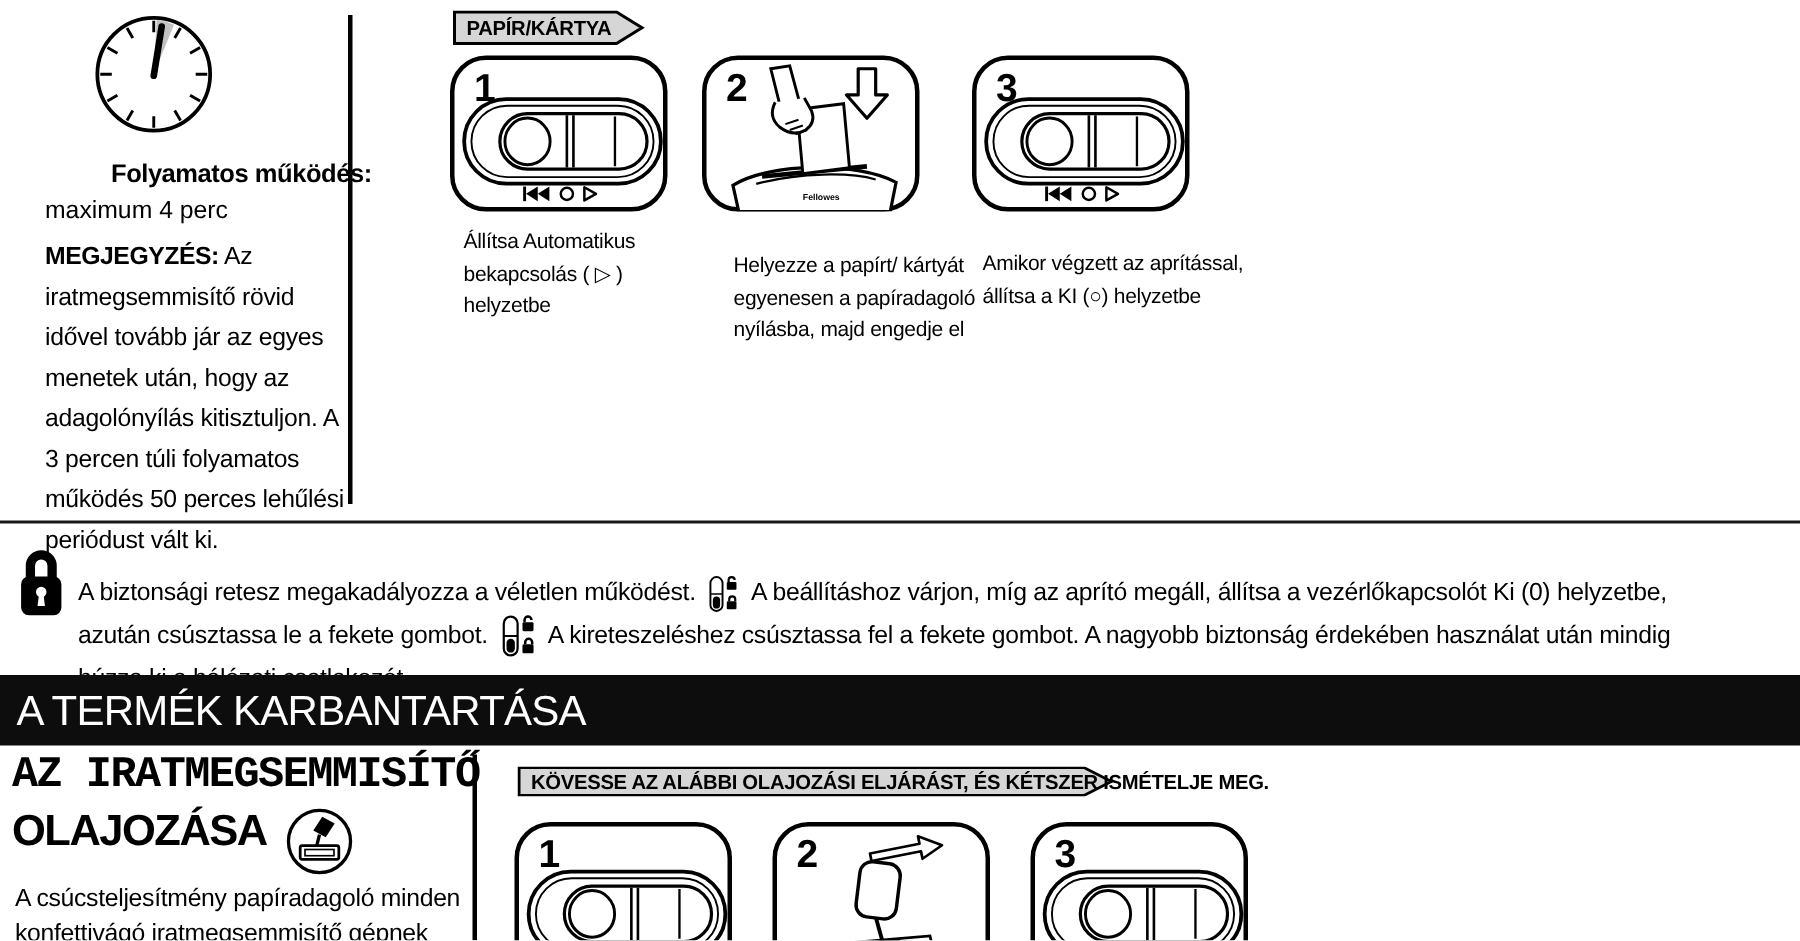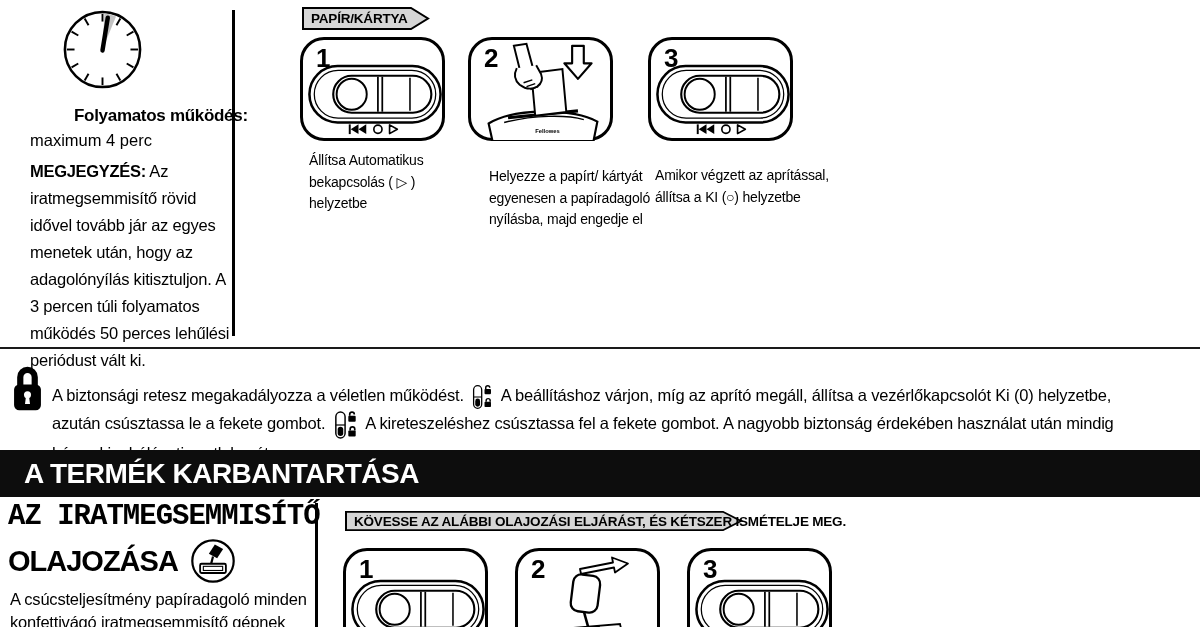--- a/index.html
+++ b/index.html
@@ -41,26 +41,26 @@
   
   .safety-text {
     left:52px; top:382px; width:1086px;
     font-size:16.5px; line-height:26px; letter-spacing:-0.2px;
   }
   .inline-ico { display:inline-block; vertical-align:middle; margin:0 4px; }
 
   
   .black-banner {
     left:0; top:450px; width:1200px; height:47px; background:#0d0d0d;
-    color:#fff; display:flex; align-items:center; padding-left:24px;
-    font-size:28px; font-weight:700; letter-spacing:-0.5px;
+    color:#fff; display:flex; align-items:center; padding-left:11px;
+    font-size:28px; font-weight:400; letter-spacing:-0.5px;
   }
 
   .oil-h1 { left:8px; top:500px; font-size:29px; font-weight:800; letter-spacing:-1px; white-space:nowrap;font-family:Liberation Mono, monospace; }
-  .oil-h2 { left:8px; top:538px; display:flex; align-items:center; gap:12px;
+  .oil-h2 { left:8px; top:538px; display:flex; align-items:flex-start; gap:12px;
             font-size:29px; font-weight:800; letter-spacing:-1px; }
   .oil-body { left:10px; top:588px; width:330px; font-size:16.5px; line-height:23px; letter-spacing:-0.2px; }
 
   .defs { position:absolute; width:0; height:0; overflow:hidden; }
 </style>
 </head>
 <body>
 
 <svg class="defs" aria-hidden="true">
   <defs>

